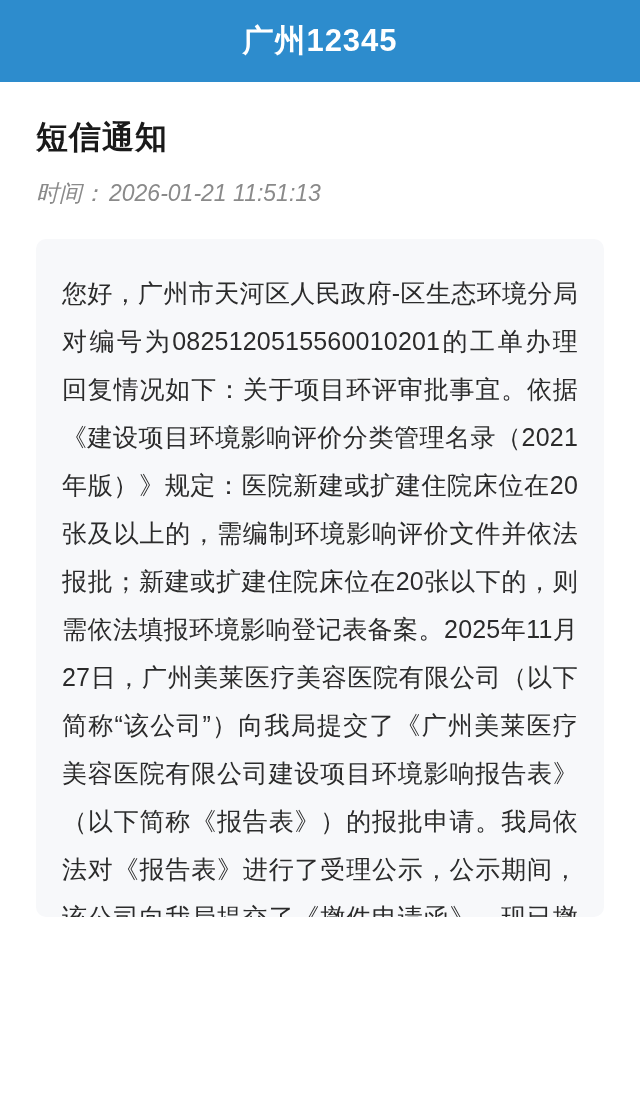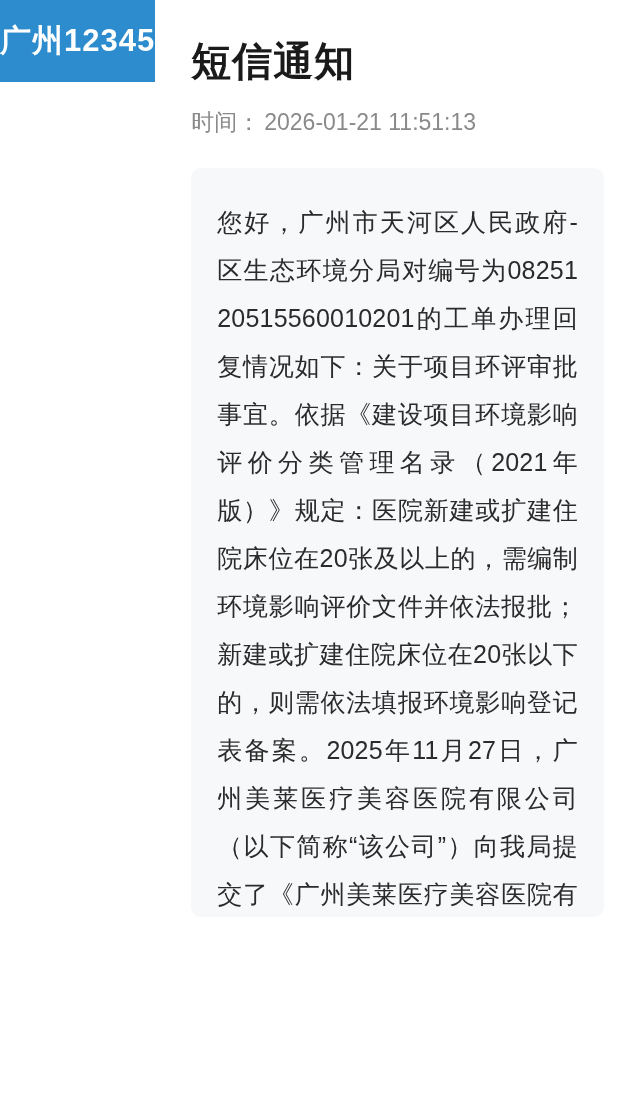--- a/index.html
+++ b/index.html
@@ -12,20 +12,21 @@
     background: #ffffff;
     font-family: "Liberation Sans", sans-serif;
     overflow: hidden;
   }
   .app {
     width: 640px;
     height: 917px;
     position: relative;
     background: #ffffff;
     display: flex;
+    flex-direction: column;
     justify-content: center;
   }
   .header {
     height: 82px;
     background: #2d8ccd;
     display: flex;
     align-items: center;
     justify-content: center;
     flex: 0 0 auto;
   }
@@ -37,31 +38,32 @@
   }
   .content {
     padding: 0 36px;
     flex: 1 1 auto;
     display: flex;
     flex-direction: column;
     overflow: hidden;
   }
   .page-title {
     margin-top: 34px;
-    font-size: 40px;
+    font-size: 32px;
     font-weight: bold;
     color: #1a1a1a;
     letter-spacing: 1px;
   }
   .meta-row {
     margin-top: 18px;
     display: flex;
     align-items: baseline;
     color: #8a8a8a;
     font-size: 23px;
+    font-style: italic;
   }
   .meta-label {
     color: #8a8a8a;
     margin-right: 4px;
   }
   .meta-value {
     color: #8a8a8a;
   }
   .body-card {
     margin-top: 30px;

